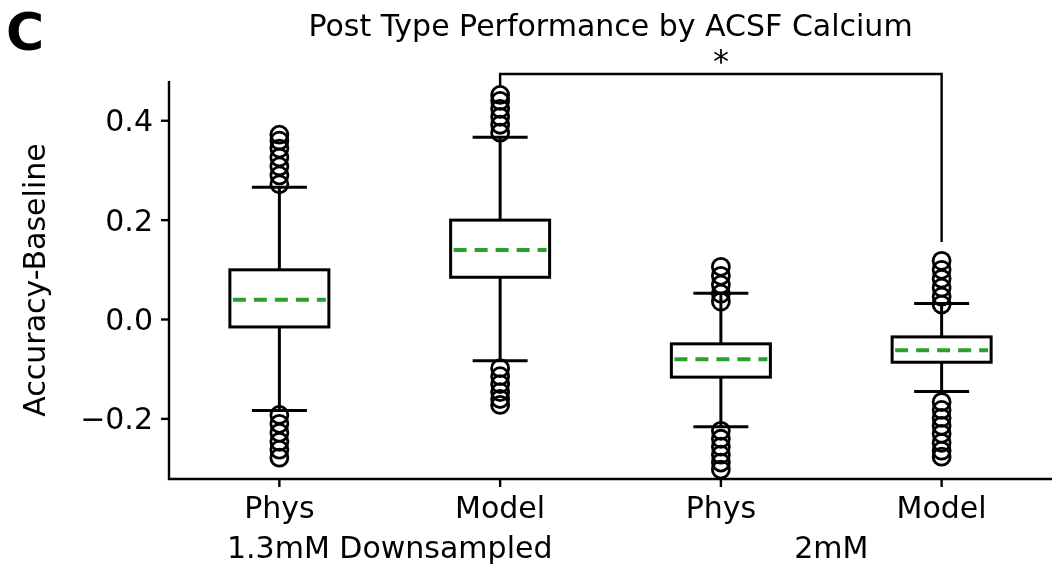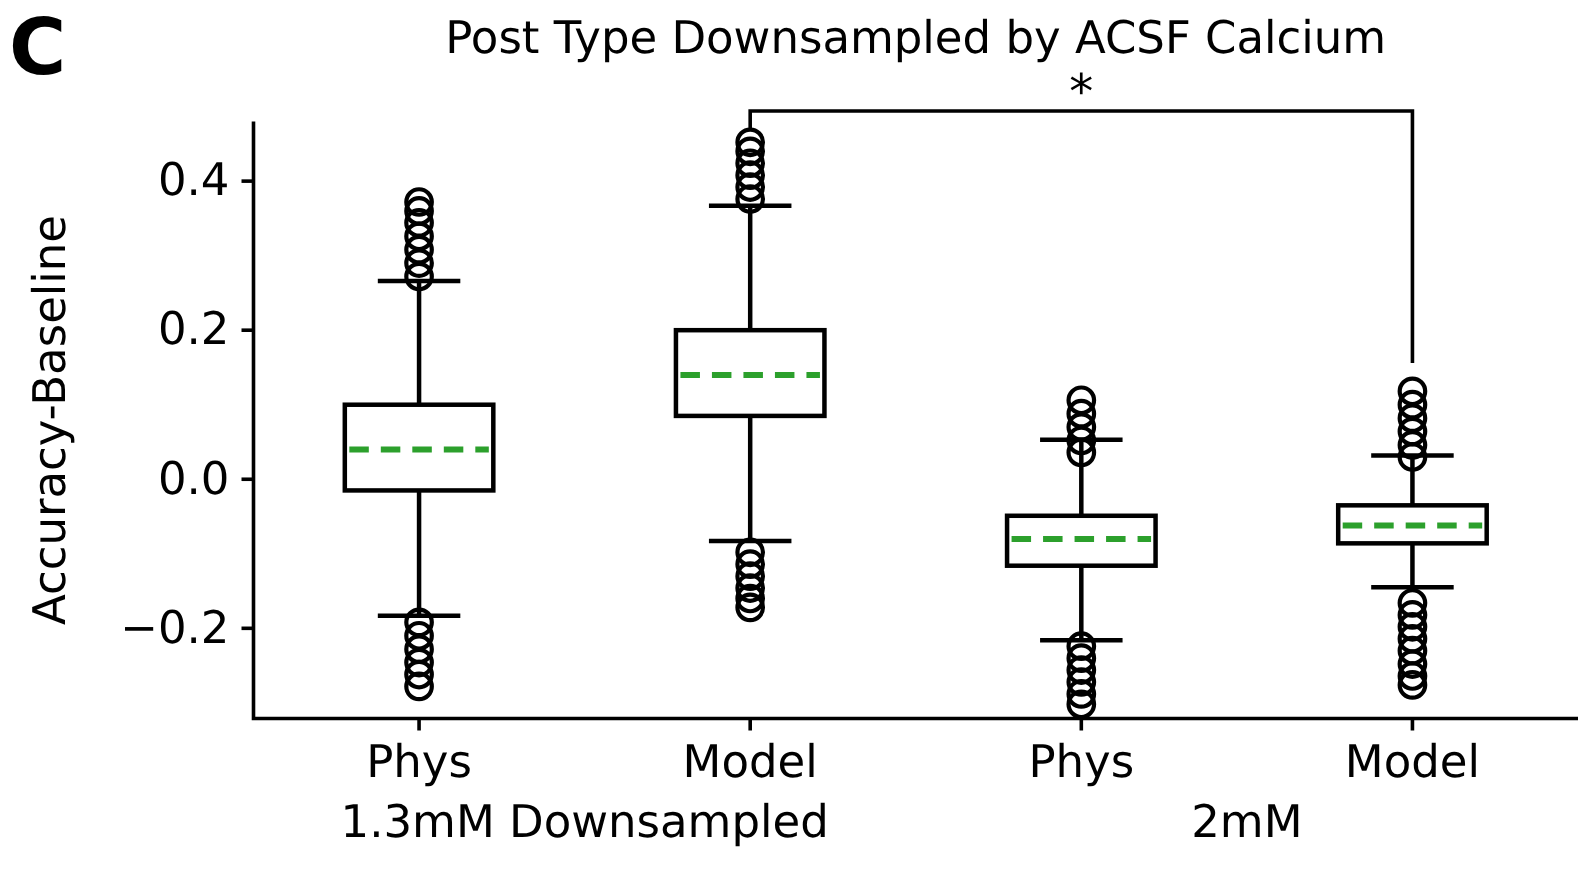--- a/index.html
+++ b/index.html
@@ -29,21 +29,21 @@
     font-family:"DejaVu Sans","Liberation Sans",sans-serif;
     fill:#000000;
   }
 </style>
 </head>
 <body>
 
 <div class="figure">
   <div class="panel-label">C</div>
 
-  <div class="chart-title">Post Type Downsampled by ACSF Calcium</div>
+  <div class="chart-title">Post Type Performance by ACSF Calcium</div>
 
   <div class="y-axis-label">Accuracy-Baseline</div>
 
   <svg id="chart" width="1059" height="584" viewBox="0 0 1059 584">
       <path d="M 169 81 L 169 479 L 1052 479" fill="none" stroke="#000000" stroke-width="2.4"></path>
       <g>
         <line x1="161" x2="169" y1="120.75031210986259" y2="120.75031210986259" stroke="#000000" stroke-width="2.4"></line>
         <text x="153" y="120.75031210986259" text-anchor="end" dominant-baseline="central" font-size="30">0.4</text>
         <line x1="161" x2="169" y1="220.12609238451932" y2="220.12609238451932" stroke="#000000" stroke-width="2.4"></line>
         <text x="153" y="220.12609238451932" text-anchor="end" dominant-baseline="central" font-size="30">0.2</text>

